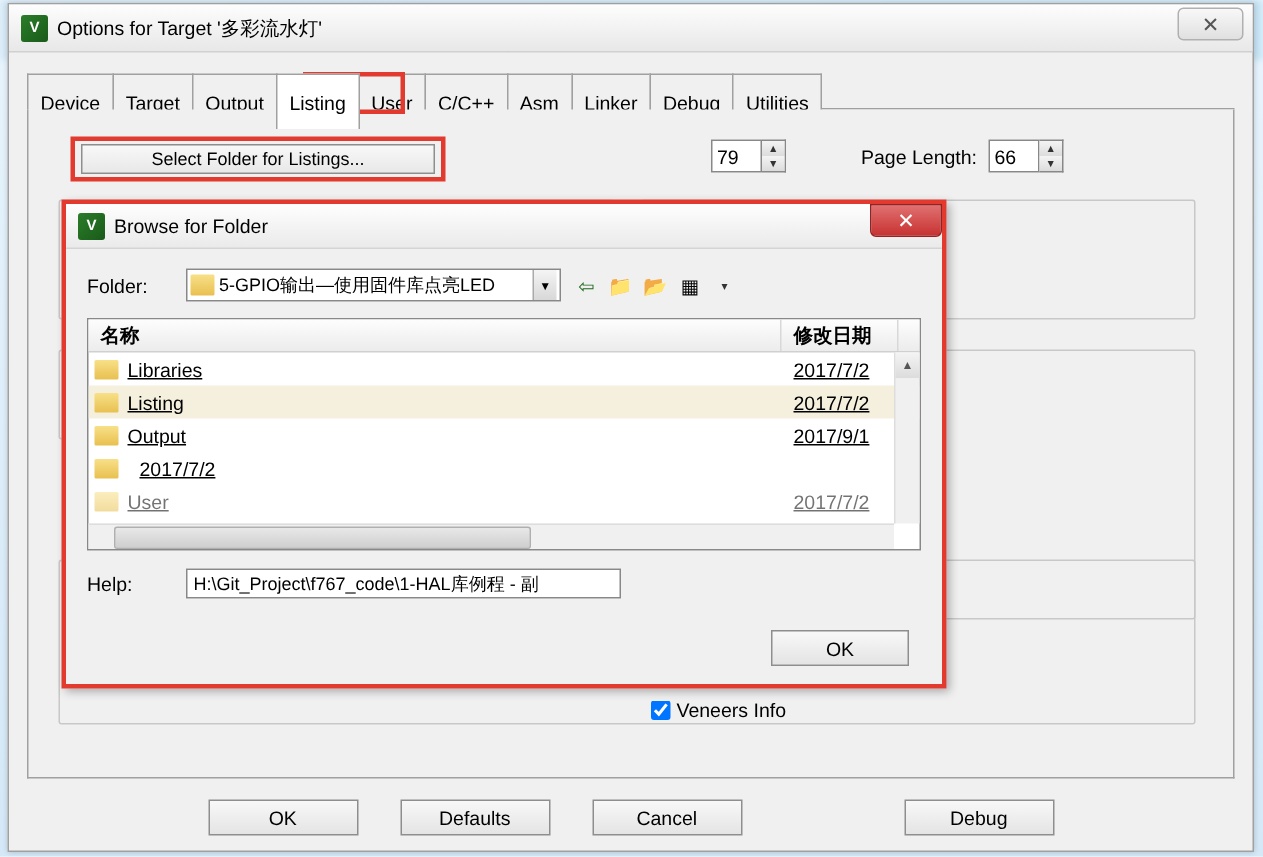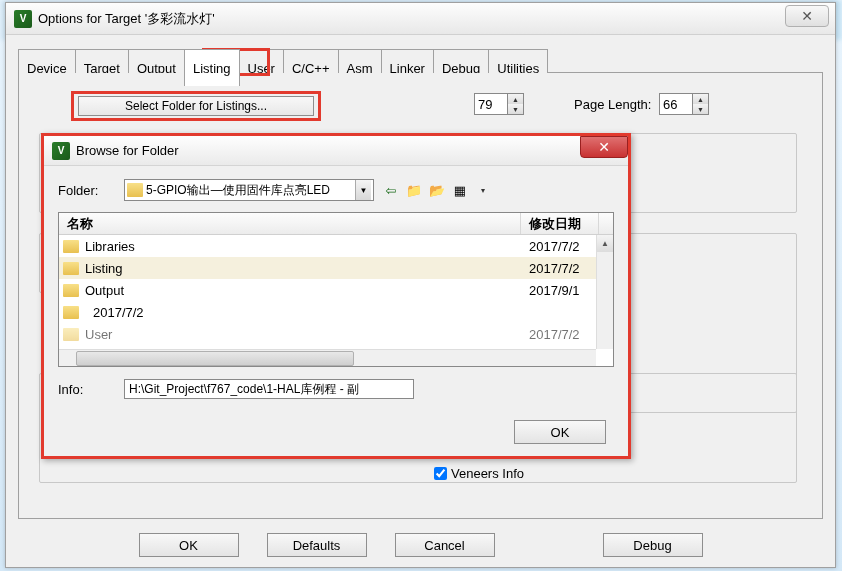--- a/index.html
+++ b/index.html
@@ -18,21 +18,21 @@
 
 .tab-strip { display: flex; height: 24px; border-bottom: 1px solid #a0a0a0; }
 .tab { padding: 18px 8px; border: 1px solid #a0a0a0; border-bottom: none; background: #f0f0f0; margin-right: -1px; font-size: 13px; cursor: pointer; position: relative; height: 24px; display: flex; align-items: center; }
 .tab.active { background: #fff; height: 25px; z-index: 2; }
 .tab-highlight { position: absolute; border: 3px solid #e23a2e; pointer-events: none; }
 .listing-highlight { top: 45px; left: 196px; width: 68px; height: 28px; }
 
 .tab-panel { border: 1px solid #a0a0a0; border-top: none; background: #f0f0f0; padding: 20px 18px; height: 446px; position: relative; }
 
 
-.select-folder-wrap { position: absolute; top: 18px; left: 28px; width: 250px; height: 30px; border: 3px solid #e23a2e; display: flex; align-items: center; justify-content: center; margin-left: 24px; }
+.select-folder-wrap { position: absolute; top: 18px; left: 28px; width: 250px; height: 30px; border: 3px solid #e23a2e; display: flex; align-items: center; justify-content: center; }
 .select-folder-btn { width: 236px; height: 20px; border: 1px solid #8e8e8e; background: linear-gradient(to bottom,#f8f8f8,#e8e8e8); font-size: 12px; }
 
 .page-width-lbl { position: absolute; top: 24px; left: 364px; margin-top: 44px; }
 .page-width-spin { position: absolute; top: 20px; left: 455px; width: 50px; height: 22px; display: flex; }
 .page-length-lbl { position: absolute; top: 24px; left: 555px; }
 .page-length-spin { position: absolute; top: 20px; left: 640px; width: 50px; height: 22px; display: flex; }
 .spin-input { width: 34px; height: 22px; border: 1px solid #888; padding: 0 3px; }
 .spin-btns { width: 16px; height: 22px; display: flex; flex-direction: column; border: 1px solid #888; border-left: none; }
 .spin-btns div { flex: 1; background: linear-gradient(to bottom,#f4f4f4,#dcdcdc); font-size: 7px; display: flex; align-items: center; justify-content: center; color: #333; cursor: pointer; }
 
@@ -67,21 +67,21 @@
 .folder-combo .fc-drop { width: 16px; height: 20px; background: linear-gradient(to bottom,#f4f4f4,#d8d8d8); border-left: 1px solid #aaa; display: flex; align-items: center; justify-content: center; font-size: 8px; }
 .tb-icons { display: flex; gap: 5px; align-items: center; }
 .tb-icon { width: 18px; height: 18px; display: flex; align-items: center; justify-content: center; font-size: 13px; cursor: pointer; }
 
 .file-list { margin-top: 8px; border: 1px solid #888; background: #fff; height: 155px; position: relative; }
 .fl-header { display: flex; height: 22px; background: linear-gradient(to bottom,#fdfdfd,#ececec); border-bottom: 1px solid #d0d0d0; font-weight: bold; }
 .fl-header div { padding: 2px 8px; border-right: 1px solid #d8d8d8; font-size: 13px; }
 .fl-col-name { width: 462px; }
 .fl-col-date { width: 78px; }
 .fl-rows { height: 113px; overflow: hidden; }
-.fl-row { display: flex; height: 22px; align-items: center; cursor: pointer; }
+.fl-row { display: flex; height: 22px; align-items: center; cursor: pointer; text-decoration: underline; }
 .fl-row .folder-icon { width: 16px; height: 13px; background: linear-gradient(to bottom,#f8e088,#e8c050); border-radius: 1px; margin: 0 6px 0 4px; }
 .fl-row .fname { width: 436px; }
 .fl-row .fdate { padding-left: 8px; }
 .fl-row.sel { background: #f5f0dd; }
 .fl-row.cut { opacity: 0.55; }
 .fl-hscroll { position: absolute; bottom: 0; left: 0; right: 17px; height: 17px; background: #f0f0f0; border-top: 1px solid #ddd; display: flex; align-items: center; }
 .fl-hscroll .thumb { margin-left: 17px; width: 278px; height: 15px; background: linear-gradient(to bottom,#e8e8e8,#cfcfcf); border: 1px solid #b0b0b0; border-radius: 2px; }
 .fl-vscroll { position: absolute; top: 22px; right: 0; width: 17px; bottom: 17px; background: #f0f0f0; border-left: 1px solid #ddd; }
 .fl-vscroll .arrow { height: 17px; background: linear-gradient(to bottom,#f4f4f4,#dcdcdc); display: flex; align-items: center; justify-content: center; font-size: 8px; color: #555; }
 
@@ -220,19 +220,19 @@
       </div>
       <div class="fl-vscroll">
         <div class="arrow">▲</div>
       </div>
       <div class="fl-hscroll">
         <div class="thumb"></div>
       </div>
     </div>
 
     <div class="path-row">
-      <span class="path-label">Info:</span>
+      <span class="path-label">Help:</span>
       <input class="path-input" value="H:\Git_Project\f767_code\1-HAL库例程 - 副" style="">
     </div>
 
     <button class="browse-ok">OK</button>
   </div>
 </div>
 
 </body></html>

